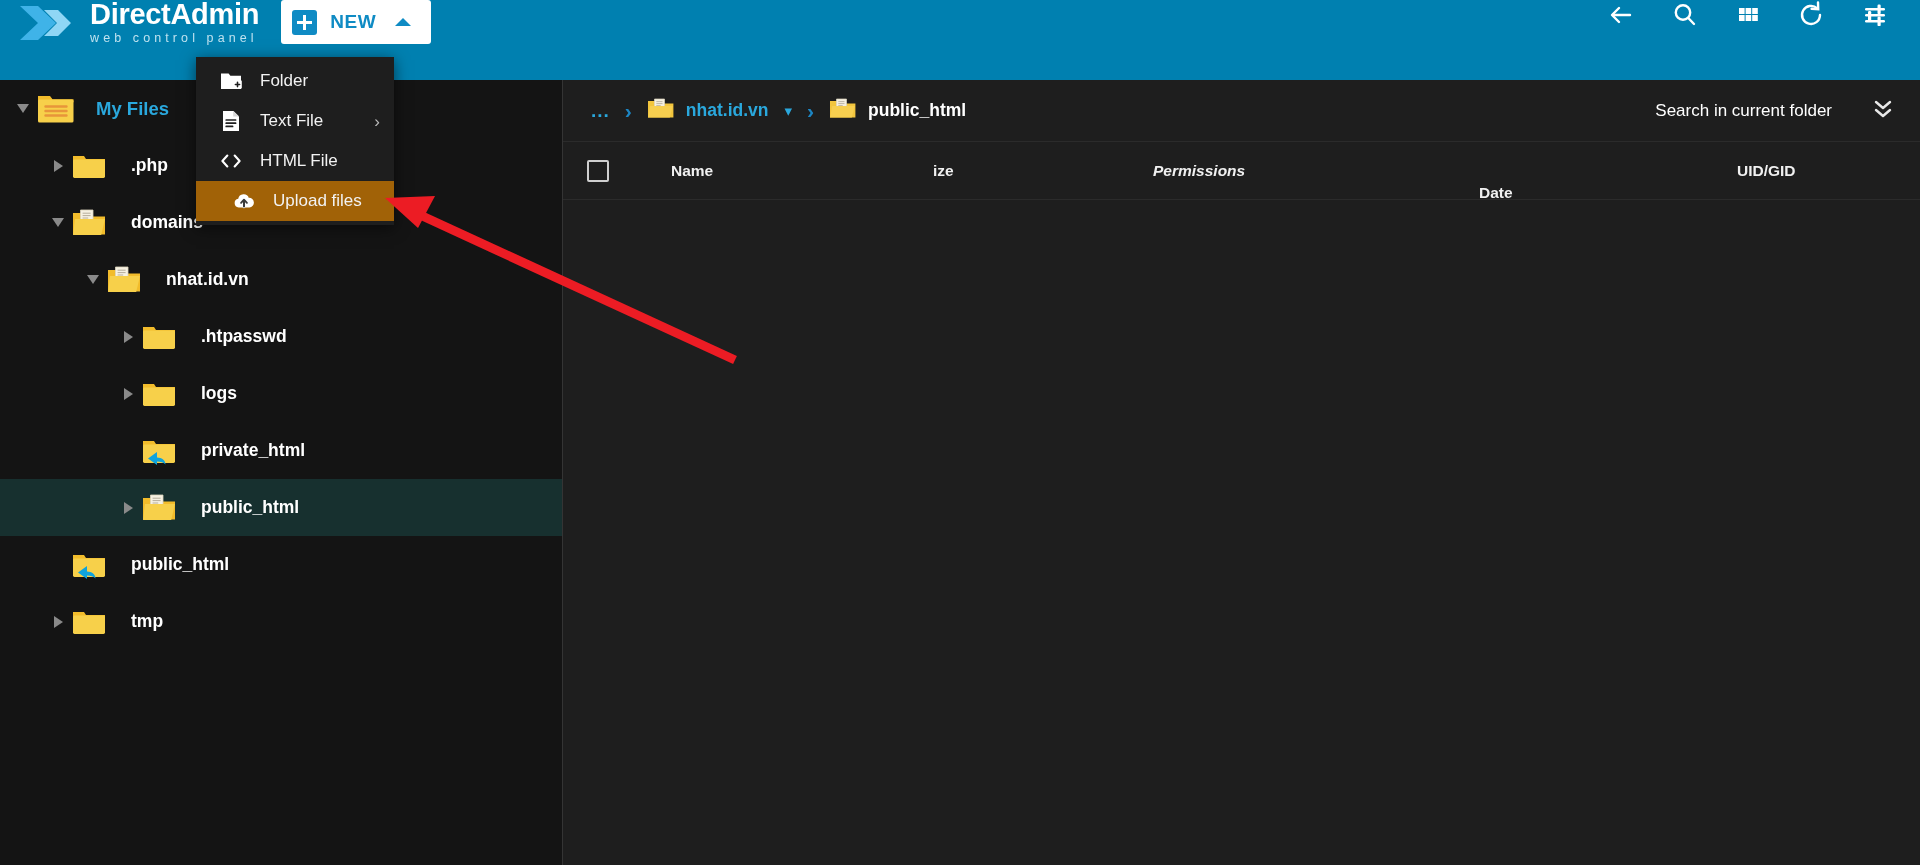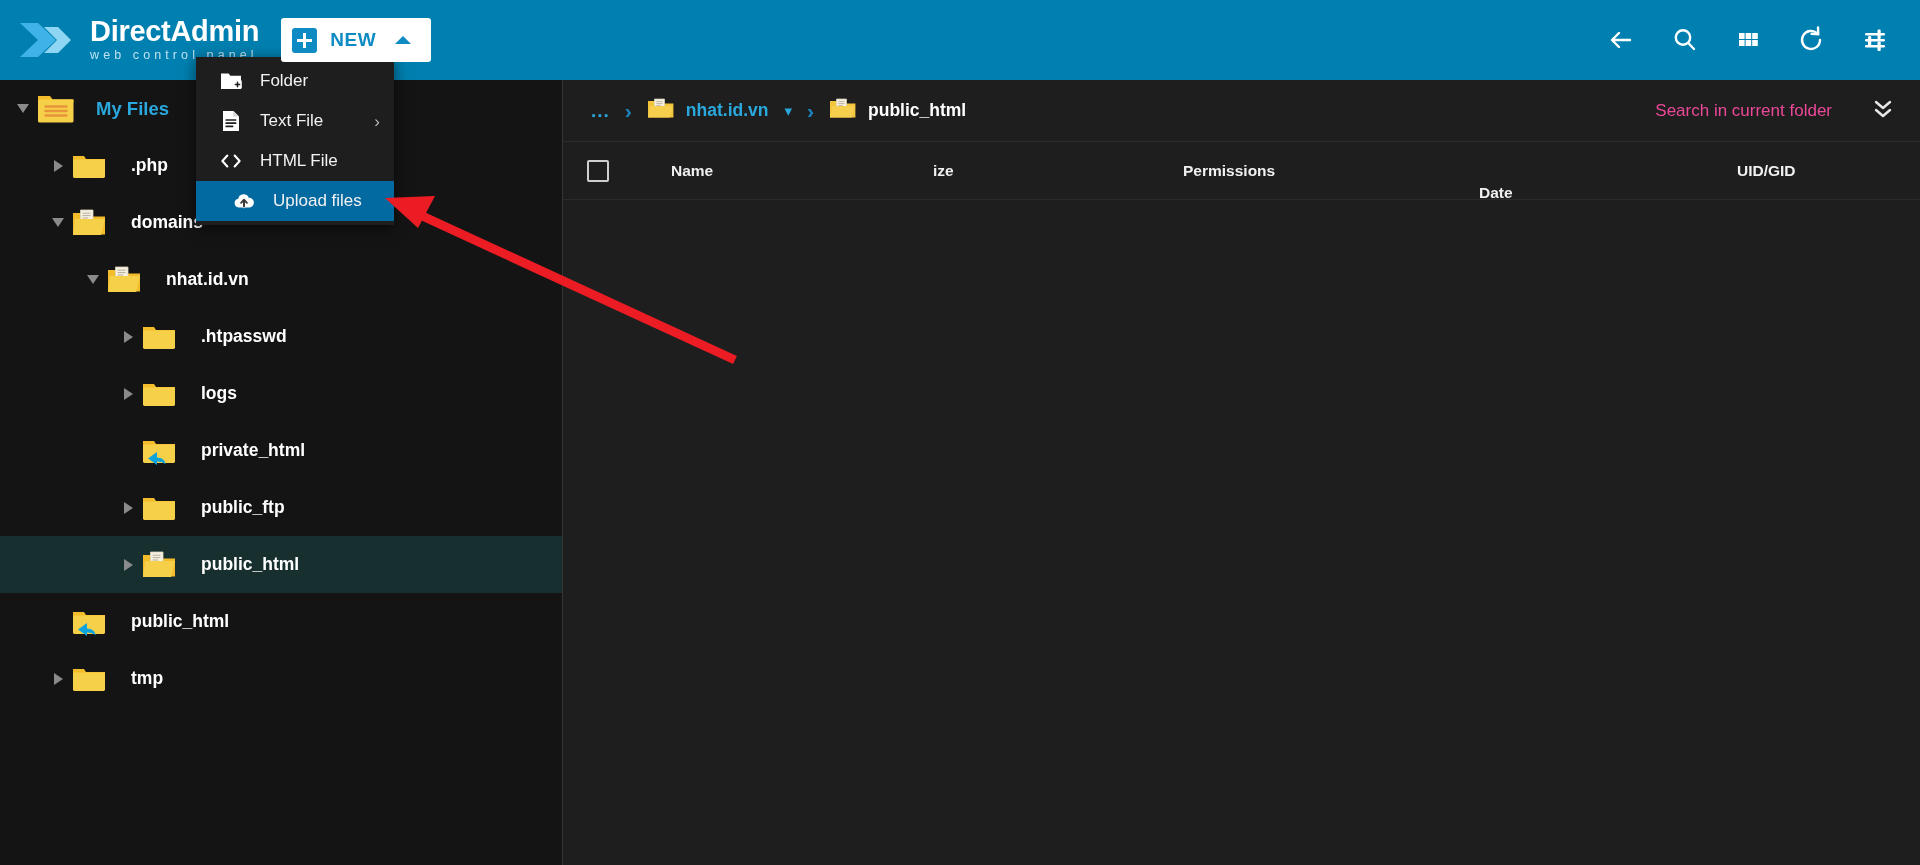--- a/index.html
+++ b/index.html
@@ -9,21 +9,21 @@
     background: #141414;
     font-family: "Liberation Sans", sans-serif;
     overflow: hidden;
   }
 
   
   .header {
     position: absolute; top: 0; left: 0;
     width: 1920px; height: 80px;
     background: #0080b0;
-    display: flex; align-items: center;
+    display: flex; align-items: flex-start;
   }
   .logo-wrap {
     display: flex; align-items: center;
     padding-left: 18px; gap: 14px;
   }
   .logo-mark { width: 58px; height: 46px; flex: none; }
   .logo-text { line-height: 1; padding-bottom: 2px; }
   .logo-title {
     font-size: 29px; font-weight: bold; color: #ffffff;
     letter-spacing: -0.3px; white-space: nowrap;
@@ -78,21 +78,21 @@
     z-index: 50;
     padding: 4px 0 4px 0;
     box-shadow: 0 3px 14px rgba(0,0,0,.55);
   }
   .dd-item {
     height: 40px; display: flex; align-items: center;
     padding-left: 24px; gap: 18px;
     color: #f2f2f2; font-size: 17px; cursor: pointer;
     position: relative;
   }
-  .dd-item.active { background: #0369a1; padding-left: 37px; }
+  .dd-item.active { background: #a16207; padding-left: 37px; }
   .dd-icon { width: 22px; display: flex; align-items: center; justify-content: center; flex: none; }
   .dd-arrow {
     position: absolute; right: 14px;
     color: #b9b9b9; font-size: 17px; line-height: 1;
   }
 
   
   .sidebar {
     position: absolute; top: 80px; left: 0;
     width: 562px; height: 785px;
@@ -150,41 +150,41 @@
   }
   .crumb-text { font-size: 17.5px; font-weight: bold; white-space: nowrap; }
   .crumb-text.link { color: #2aa8dd; }
   .crumb-text.cur  { color: #ffffff; }
   .crumb-chev {
     color: #2aa8dd; font-size: 15px; margin-left: 5px;
   }
   .search-area {
     margin-left: auto; display: flex; align-items: center; gap: 38px;
   }
-  .search-ph { color: #ec4899; font-size: 17px; cursor: text; white-space: nowrap; }
+  .search-ph { color: #ffffff; font-size: 17px; cursor: text; white-space: nowrap; }
 
   .colhead {
     height: 58px; display: flex; align-items: center;
     border-bottom: 1px solid #2b2b2b;
     position: relative;
   }
   .chk {
     position: absolute; left: 24px;
     width: 22px; height: 22px;
     border: 2px solid #cfcfcf; border-radius: 2px;
     cursor: pointer; background: transparent;
   }
   .col {
     position: absolute;
     color: #f0f0f0; font-size: 15.5px; font-weight: bold;
     white-space: nowrap;
   }
   .c-name { left: 108px; }
   .c-size { left: 370px; }
-  .c-perm { left: 620px; }
+  .c-perm { left: 590px; font-style: italic; }
   .c-date { left: 916px; margin-top: 44px; }
   .c-uid  { left: 1174px; }
 
   .filelist { height: 660px; }
 
   
   .arrow-svg {
     position: absolute; left: 0; top: 0;
     width: 1920px; height: 865px;
     pointer-events: none; z-index: 70;
@@ -383,32 +383,20 @@
       <span class="tw"></span>
       <span class="ficon">
         <svg width="36" height="30" viewBox="0 0 36 30">
           <path d="M2 5 h11 l2 3 h19 v3 H2 Z" fill="#f2bc2b"></path>
           <rect x="2" y="8.5" width="32" height="18.5" rx="1.4" fill="#f7d04a"></rect>
           <path d="M16 16 L7 22.5 L16 29 v-3.6 c4 0 6.6 .9 8.6 3 -.6-4.8-3.8-6.6-8.6-6.9 Z" fill="#0fa3dc"></path>
         </svg>
       </span>
       <span class="tree-label">private_html</span>
     </div>
-    <div class="tree-row" style="padding-left: 115px;">
-      <span class="tw">
-        <span class="tri-r"></span>
-      </span>
-      <span class="ficon">
-        <svg width="36" height="30" viewBox="0 0 36 30">
-          <path d="M2 5 h11 l2 3 h19 v3 H2 Z" fill="#f2bc2b"></path>
-          <rect x="2" y="8.5" width="32" height="18.5" rx="1.4" fill="#f7d04a"></rect>
-        </svg>
-      </span>
-      <span class="tree-label">public_ftp</span>
-    </div>
     <div class="tree-row selected" style="padding-left: 115px;">
       <span class="tw">
         <span class="tri-r"></span>
       </span>
       <span class="ficon">
         <svg width="36" height="30" viewBox="0 0 36 30">
           <path d="M2 5 h11 l3 3.4 h18 v18 H2 Z" fill="#f2bc2b"></path>
           <path d="M9.5 2 h12.5 v14 H9.5 Z" fill="#f6f1e2" stroke="#dcd4bd" stroke-width=".8"></path>
           <path d="M11.6 5.2 h8 M11.6 7.6 h8 M11.6 10 h5.6" stroke="#b6ad9b" stroke-width="1"></path>
           <path d="M4 11 h30 l-3.8 16 H2 Z" fill="#f7d04a"></path>

